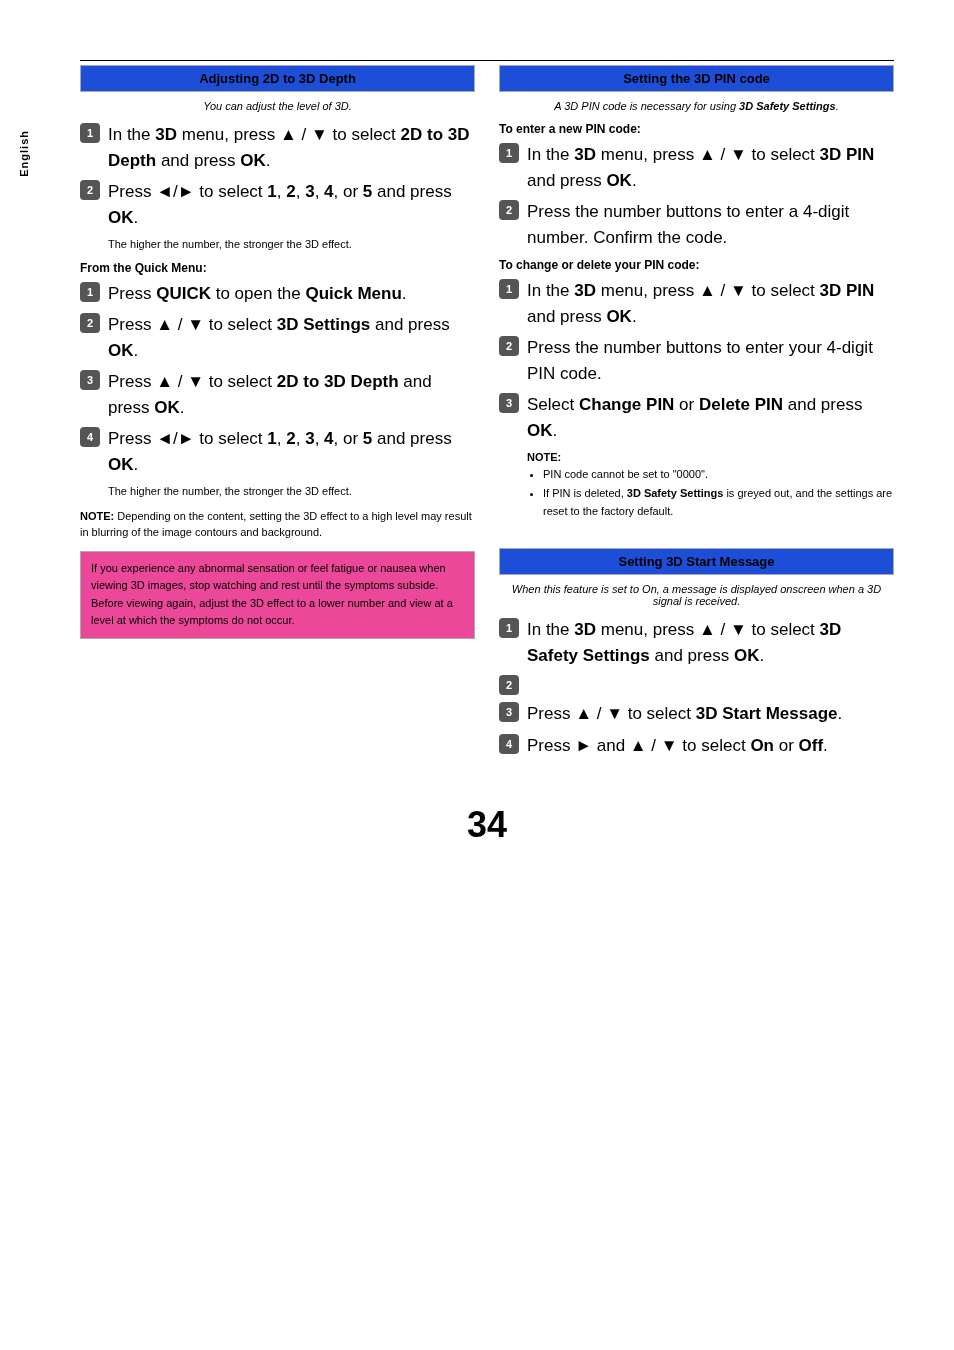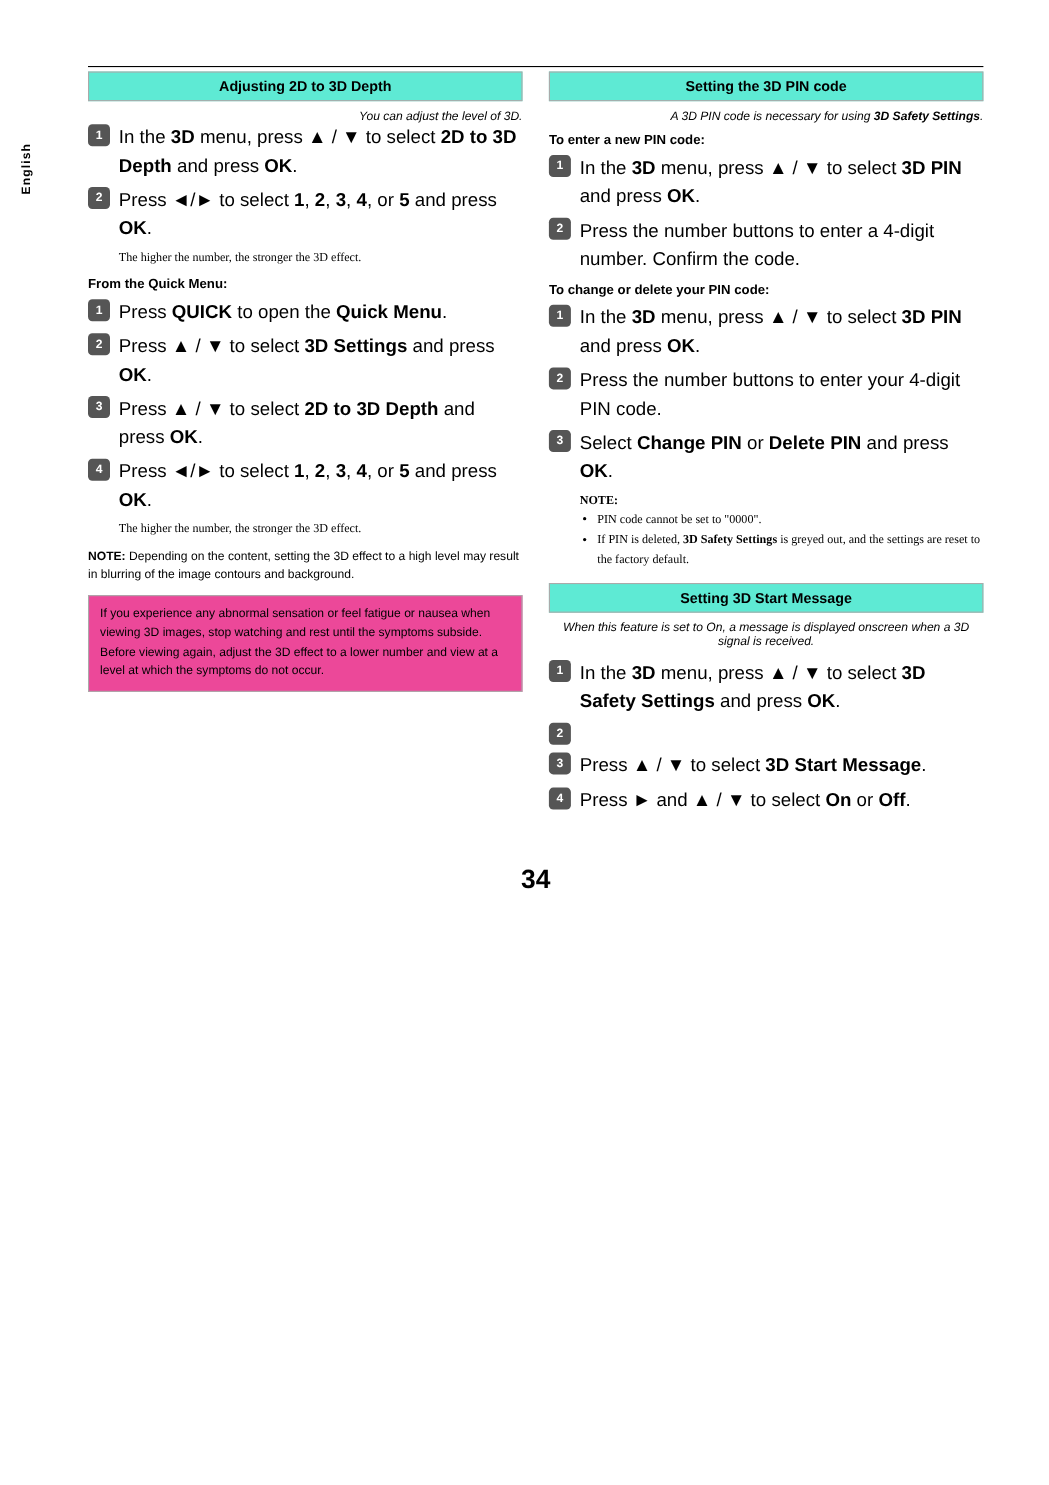--- a/index.html
+++ b/index.html
@@ -55,33 +55,34 @@
     .col-left {
       flex: 1;
     }
 
     .col-right {
       flex: 1;
     }
 
     
     .section-header {
-      background: #5eead4;
+      background: #1d4ed8;
       border: 1px solid #aaa;
       text-align: center;
       padding: 5px 8px;
       font-size: 13px;
       font-weight: bold;
       margin-bottom: 8px;
     }
 
     .section-subtitle {
       font-style: italic;
       font-size: 11px;
-      text-align: right;
+      margin-bottom: 10px;
+      text-align: center;
     }
 
     .section-subtitle-center {
       font-style: italic;
       font-size: 11px;
       margin-bottom: 10px;
       text-align: center;
     }
 
     .subsection-title {
@@ -124,21 +125,20 @@
     .step-text b {
       font-weight: bold;
     }
 
     .step-extra {
       font-size: 11px;
       margin-left: 28px;
       margin-bottom: 6px;
       line-height: 1.5;
       color: #000;
-      font-family: Liberation Serif, serif;
     }
 
     .note-block {
       font-size: 11px;
       line-height: 1.5;
       margin-top: 8px;
       margin-bottom: 6px;
     }
 
     .note-block b {
@@ -168,21 +168,21 @@
       line-height: 1.6;
     }
 
     .note-bullets li {
       margin-bottom: 2px;
     }
 
     
     .page-number {
       text-align: center;
-      font-size: 24px;
+      font-size: 36px;
       font-weight: bold;
       margin-top: 40px;
       color: #000;
     }
   </style>
 </head>
 <body>
 
 <div class="page-container">
 
@@ -305,21 +305,21 @@
       </div>
 
       <div class="step-extra">
         <span class="note-title">NOTE:</span>
         <ul class="note-bullets">
           <li>PIN code cannot be set to "0000".</li>
           <li>If PIN is deleted, <b>3D Safety Settings</b> is greyed out, and the settings are reset to the factory default.</li>
         </ul>
       </div>
 
-      <div class="section-header" style="margin-top:12px;">Setting 3D Start Message</div>
+      <div class="section-header" style="margin-top:28px;">Setting 3D Start Message</div>
       <div class="section-subtitle-center">
         <i>When this feature is set to On, a message is displayed onscreen when a 3D signal is received.</i>
       </div>
 
       <div class="step">
         <div class="step-number">1</div>
         <div class="step-text">
           In the <b>3D</b> menu, press ▲ / ▼ to select <b>3D Safety Settings</b> and press <b>OK</b>.
         </div>
       </div>

